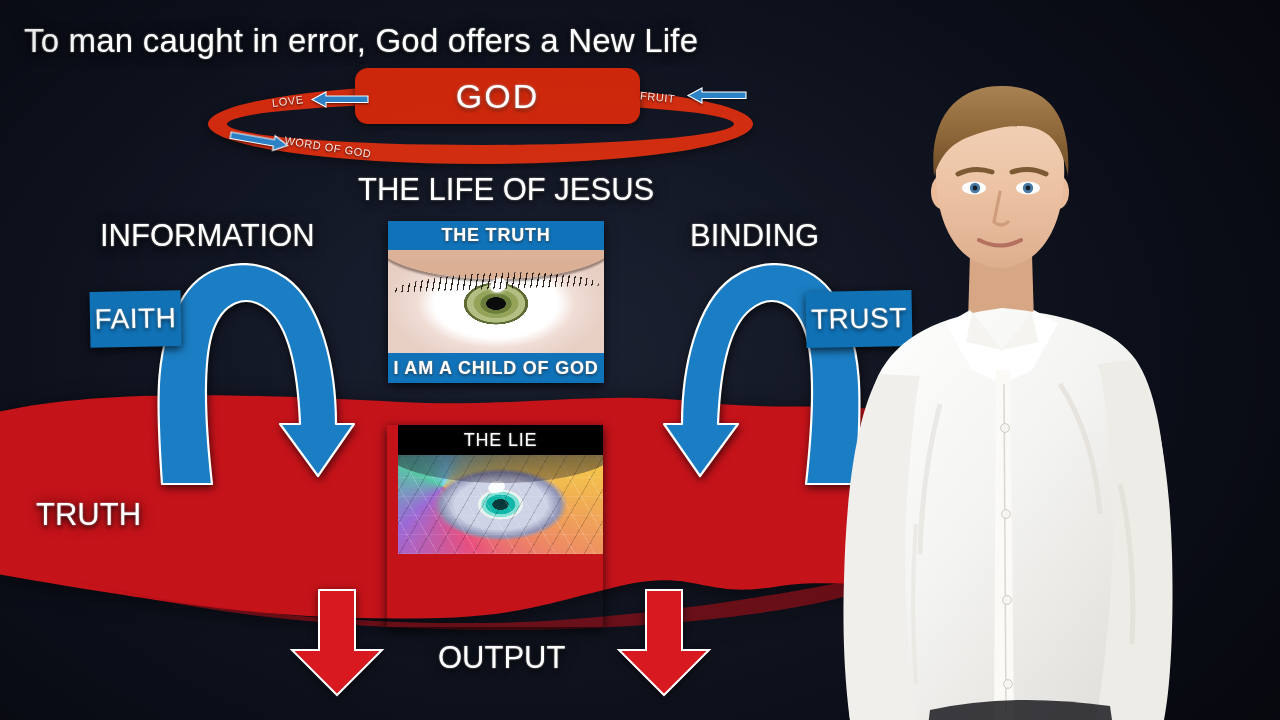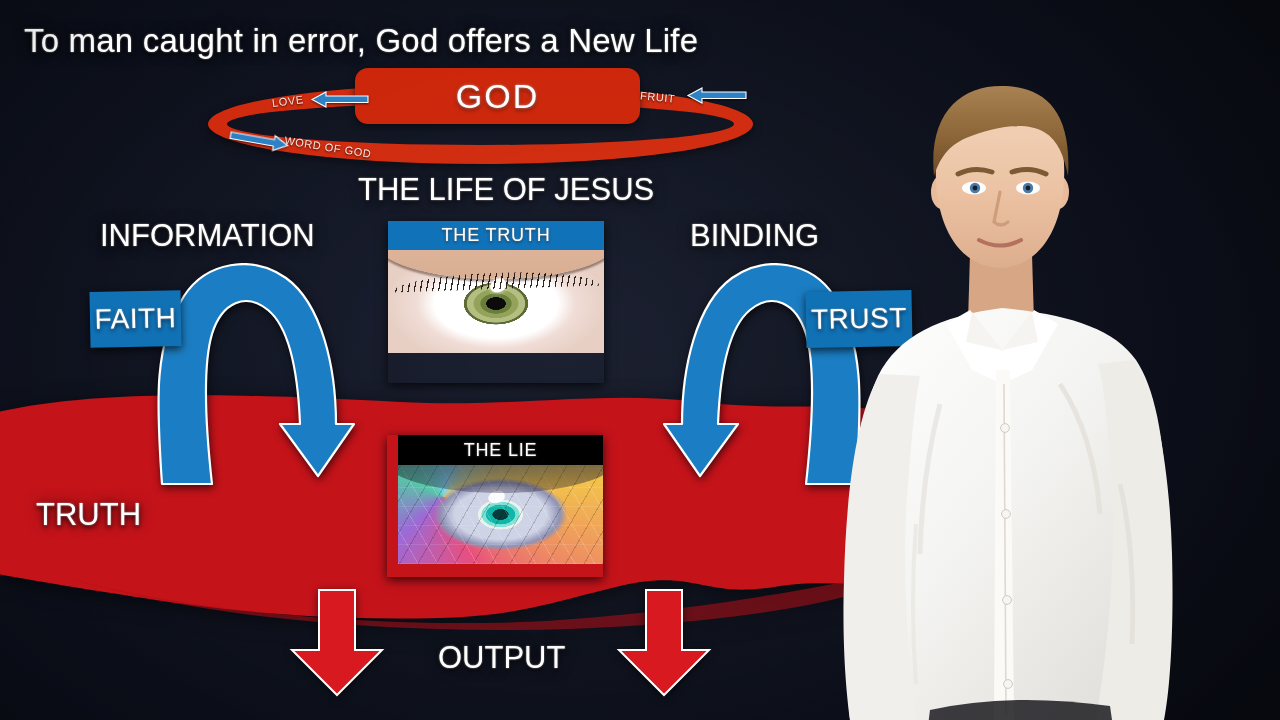--- a/index.html
+++ b/index.html
@@ -78,24 +78,24 @@
   #blob svg{ display:block; width:100%; height:100%;
     filter:drop-shadow(0 4px 10px rgba(0,0,0,.55)); }
 
   
   .card{ position:absolute; box-shadow:0 3px 10px rgba(0,0,0,.75); }
   .card .bar{
     display:flex; align-items:center; justify-content:center;
     color:#fff; letter-spacing:.8px;
     text-shadow:0 0 2px rgba(255,255,255,.5),0 1px 3px rgba(0,0,0,.8);
   }
-  #card-truth{ left:388px; top:221px; width:216px; height:162px; z-index:7; }
+  #card-truth{ left:388px; top:221px; width:216px; height:162px; z-index:7;font-weight:bold; }
   #card-truth .bar{ background:#1072b8; height:29px; font-size:18px; }
   #card-truth .bar.bottom{ height:30px; font-size:18px; }
-  #card-lie{ left:387px; top:435px; width:216px; height:142px; z-index:7;padding-left:11px; }
+  #card-lie{ left:387px; top:425px; width:216px; height:202px; z-index:7;padding-left:11px; }
   #card-lie .bar{ background:#000; height:30px; font-size:18px; }
 
   .eye{ height:103px; position:relative; overflow:hidden; }
   .eye.lie{ height:99px; }
 
   
   .eye-green{
     background:
       radial-gradient(ellipse 40px 26px at 50% 52%, #0b0b0b 0 24%, #6b7d3a 25% 38%, #93a45a 40% 55%, #b3bf82 57% 72%, #5c6a33 74% 80%, rgba(255,255,255,0) 81%),
       radial-gradient(ellipse 110px 62px at 50% 52%, #ffffff 0 56%, #f0ddd6 72%, #e7cfc4 100%),
@@ -264,20 +264,21 @@
   </div>
   <div class="blue-lbl" id="lbl-trust">
     <span>TRUST</span>
   </div>
 
   <div class="card" id="card-truth">
     <div class="bar">THE TRUTH</div>
     <div class="eye eye-green">
       <span class="glint"></span>
     </div>
+    <div class="bar bottom">I AM A CHILD OF GOD</div>
   </div>
 
   <div class="card" id="card-lie">
     <div class="bar">THE LIE</div>
     <div class="eye eye-poly lie">
       <span class="poly-glint"></span>
     </div>
   </div>
 
   <div class="red-arrow" id="out-left">

